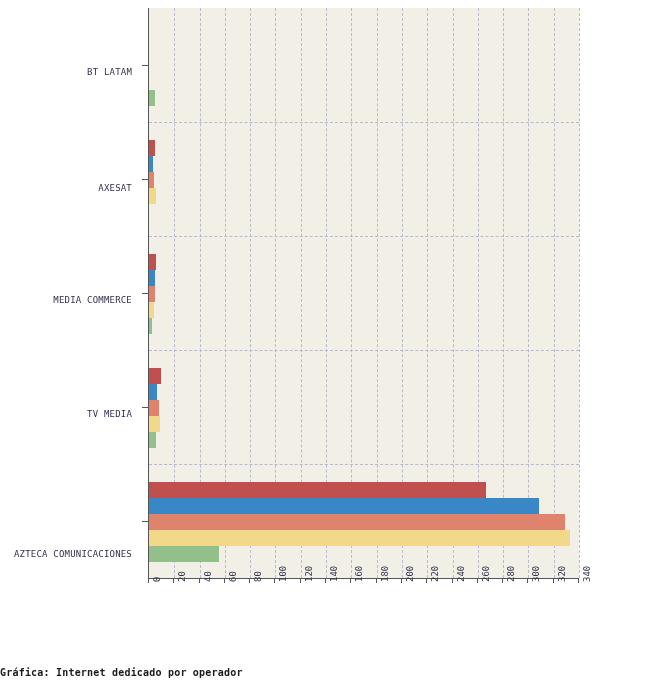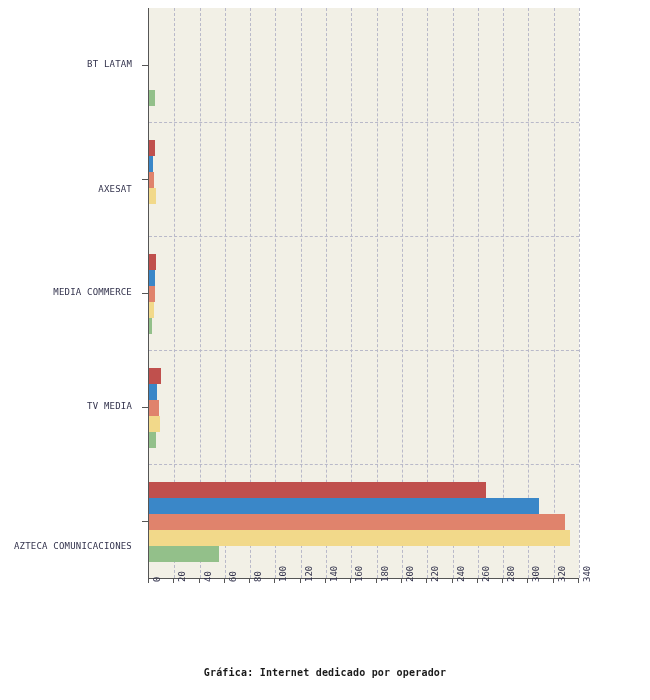--- a/index.html
+++ b/index.html
@@ -65,20 +65,21 @@
   }
   .ylabel-holder {
     position: absolute;
     left: 0;
     width: 142px;
     text-align: right;
     font-size: 9px;
     color: #33334d;
     white-space: nowrap;
     letter-spacing: .2px;
+    margin-top: 8px;
   }
 
   
   .ytick {
     position: absolute;
     left: 142px;
     width: 6px;
     height: 0;
     border-top: 1px solid #555555;
   }
@@ -128,21 +129,21 @@
     height: 11px;
     border: 1px solid #4a4a4a;
   }
 
   
   .caption {
     position: absolute;
     left: 0;
     top: 666px;
     width: 650px;
-    text-align: center;
+    text-align: left;
     font-size: 10px;
     font-weight: bold;
     color: #1a1a1a;
     line-height: 13px;
     letter-spacing: 0.2px;
   }
 </style>
 </head>
 <body>
 
@@ -199,21 +200,21 @@
           <div class="bar" title="2016-2T AZTECA COMUNICACIONES: 327" style="top: 506px; width: 413.559px; background: rgb(224, 131, 108); border: 1px solid rgb(224, 131, 108);"></div>
           <div class="bar" title="2016-3T AZTECA COMUNICACIONES: 331" style="top: 522px; width: 418.618px; background: rgb(242, 217, 138); border: 1px solid rgb(242, 217, 138);"></div>
           <div class="bar" title="2016-4T AZTECA COMUNICACIONES: 54" style="top: 538px; width: 68.2941px; background: rgb(147, 192, 138); border: 1px solid rgb(147, 192, 138);"></div>
         </div>
     </div>
 
     <div id="ylabels-layer">
         <div class="ytick" style="top: 65px;"></div>
         <div class="ylabel-holder" style="top: 59px; padding-right: 10px; box-sizing: border-box;">BT LATAM</div>
         <div class="ytick" style="top: 179px;"></div>
-        <div class="ylabel-holder" style="top: 184px; padding-right: 10px; box-sizing: border-box;">AXESAT</div>
+        <div class="ylabel-holder" style="top: 175px; padding-right: 10px; box-sizing: border-box;">AXESAT</div>
         <div class="ytick" style="top: 293px;"></div>
         <div class="ylabel-holder" style="top: 287px; padding-right: 10px; box-sizing: border-box;">MEDIA COMMERCE</div>
         <div class="ytick" style="top: 407px;"></div>
         <div class="ylabel-holder" style="top: 401px; padding-right: 10px; box-sizing: border-box;">TV MEDIA</div>
         <div class="ytick" style="top: 521px;"></div>
         <div class="ylabel-holder" style="top: 541px; padding-right: 10px; box-sizing: border-box;">AZTECA COMUNICACIONES</div>
       </div>
 
     <div id="xlabels-layer">
         <div class="xtick" style="left: 148px;"></div>

